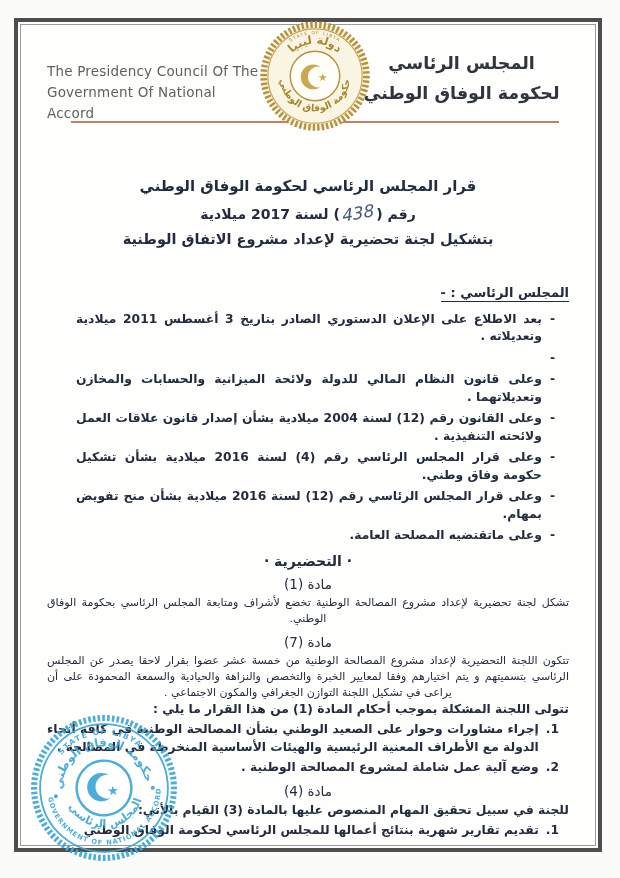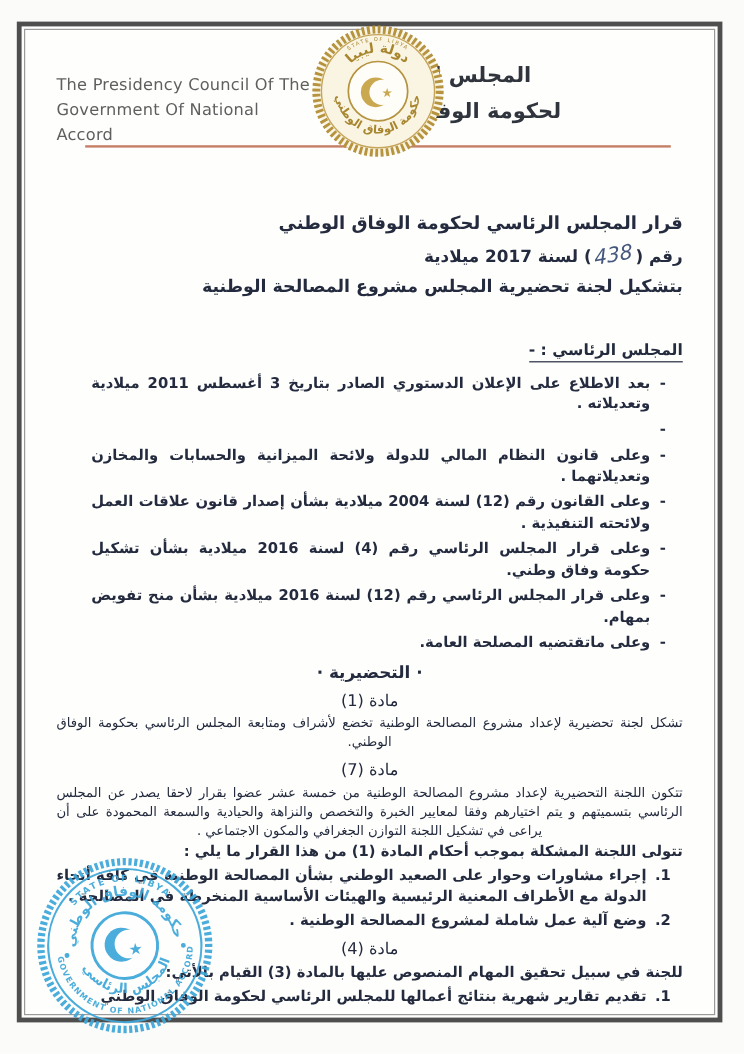--- a/index.html
+++ b/index.html
@@ -11,28 +11,28 @@
   }
   .frame{
     position:absolute;left:14px;top:18px;width:580px;height:826px;
     border:4px solid #4e4e4e;background:#fefefd;
   }
   .frame-inner{
     position:absolute;inset:2px;border:1px solid #9a9a9a;
     box-sizing:border-box;padding:24px 26px 0 26px;
   }
   
-  .hdr{display:flex;align-items:flex-start;height:92px;}
+  .hdr{display:flex;justify-content:space-between;align-items:flex-start;height:92px;}
   .eng{width:215px;font-size:13.5px;color:#5f5f5f;line-height:1.55;padding-top:12px;letter-spacing:.2px;}
   .arh{width:215px;direction:rtl;text-align:center;font-weight:bold;font-size:17.5px;
        color:#30353d;line-height:1.7;padding-top:0;}
   .redline{position:absolute;left:50px;top:96px;width:488px;height:2px;background:#c67f67;}
   .seal{position:absolute;left:235px;top:-8px;width:118px;height:118px;z-index:3;}
   
-  .title{direction:rtl;text-align:right;font-weight:bold;margin-top:36px;color:#242b3e;}
+  .title{direction:rtl;text-align:center;font-weight:bold;margin-top:36px;color:#242b3e;}
   .t1{font-size:15px;margin-bottom:8px;}
   .t2{font-size:14px;margin-bottom:8px;}
   .hand{display:inline-block;font-weight:400;font-size:17px;font-style:italic;
         color:#45577c;transform:rotate(-10deg) skewX(-6deg);margin:0 2px;}
   .t3{font-size:14.5px;}
   
   .pre{direction:rtl;margin-top:22px;}
   .pre-head{display:inline-block;font-weight:bold;font-size:13px;
             border-bottom:1.5px solid #242b3e;padding-bottom:1px;margin-bottom:9px;margin-top:16px;}
   .p-item{display:flex;gap:8px;font-weight:bold;font-size:12.3px;line-height:1.42;
@@ -95,21 +95,21 @@
         <text x="8" y="5.5" font-size="11" fill="#c9a84f" text-anchor="middle">★</text>
       </g>
       <text font-size="10" font-weight="bold" fill="#a8862f">
         <textPath href="#sealArBot" startOffset="50%" text-anchor="middle">حكومة الوفاق الوطني</textPath>
       </text>
     </svg>
 
     <div class="title">
       <div class="t1">قرار المجلس الرئاسي لحكومة الوفاق الوطني</div>
       <div class="t2"><span>رقم (</span><span class="hand">438</span><span>) لسنة 2017 ميلادية</span></div>
-      <div class="t3">بتشكيل لجنة تحضيرية المجلس مشروع المصالحة الوطنية</div>
+      <div class="t3">بتشكيل لجنة تحضيرية لإعداد مشروع الاتفاق الوطنية</div>
     </div>
 
     <div class="pre">
       <div class="pre-head">المجلس الرئاسي : -</div>
       <div class="p-item">
           <span class="dash">-</span>
           <span class="txt">بعد الاطلاع على الإعلان الدستوري الصادر بتاريخ 3 أغسطس 2011 ميلادية وتعديلاته .</span>
         </div>
       <div class="p-item">
           <span class="dash">-</span>

